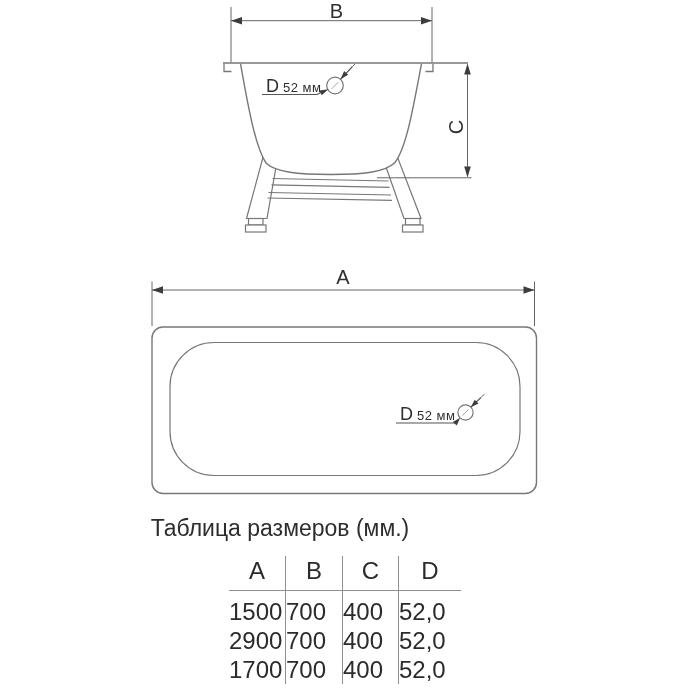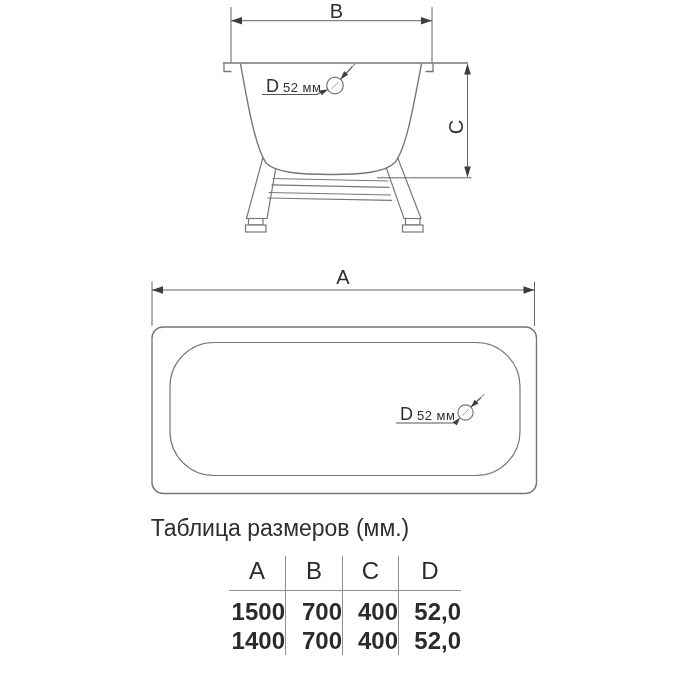--- a/index.html
+++ b/index.html
@@ -17,21 +17,21 @@
   }
   table.size-table{
     position:absolute;left:229px;top:556px;border-collapse:collapse;
     font-size:24px;color:#2b2b2b;table-layout:fixed;
   }
   table.size-table th{
     font-weight:normal;text-align:center;padding:1px 0 5px 0;
     border-bottom:1.5px solid #8f8f8f;
   }
   table.size-table td{
-    text-align:right;height:29px;padding:0;line-height:29px;font-weight:bold;
+    text-align:left;height:29px;padding:0;line-height:29px;
   }
   table.size-table th:nth-child(1),table.size-table td:nth-child(1){width:56px;}
   table.size-table th:nth-child(2),table.size-table td:nth-child(2){width:56px;}
   table.size-table th:nth-child(3),table.size-table td:nth-child(3){width:55px;}
   table.size-table th:nth-child(4),table.size-table td:nth-child(4){width:62px;}
   table.size-table th:not(:last-child),table.size-table td:not(:last-child){
     border-right:1.5px solid #8f8f8f;
   }
   table.size-table tbody tr:first-child td{padding-top:6px;}
 </style>
@@ -138,20 +138,26 @@
       </tr>
     </thead>
     <tbody>
       <tr>
         <td>1500</td>
         <td>700</td>
         <td>400</td>
         <td>52,0</td>
       </tr>
       <tr>
-        <td>1400</td>
+        <td>2900</td>
+        <td>700</td>
+        <td>400</td>
+        <td>52,0</td>
+      </tr>
+      <tr>
+        <td>1700</td>
         <td>700</td>
         <td>400</td>
         <td>52,0</td>
       </tr>
     </tbody>
   </table>
 </div>
 
 </body></html>

